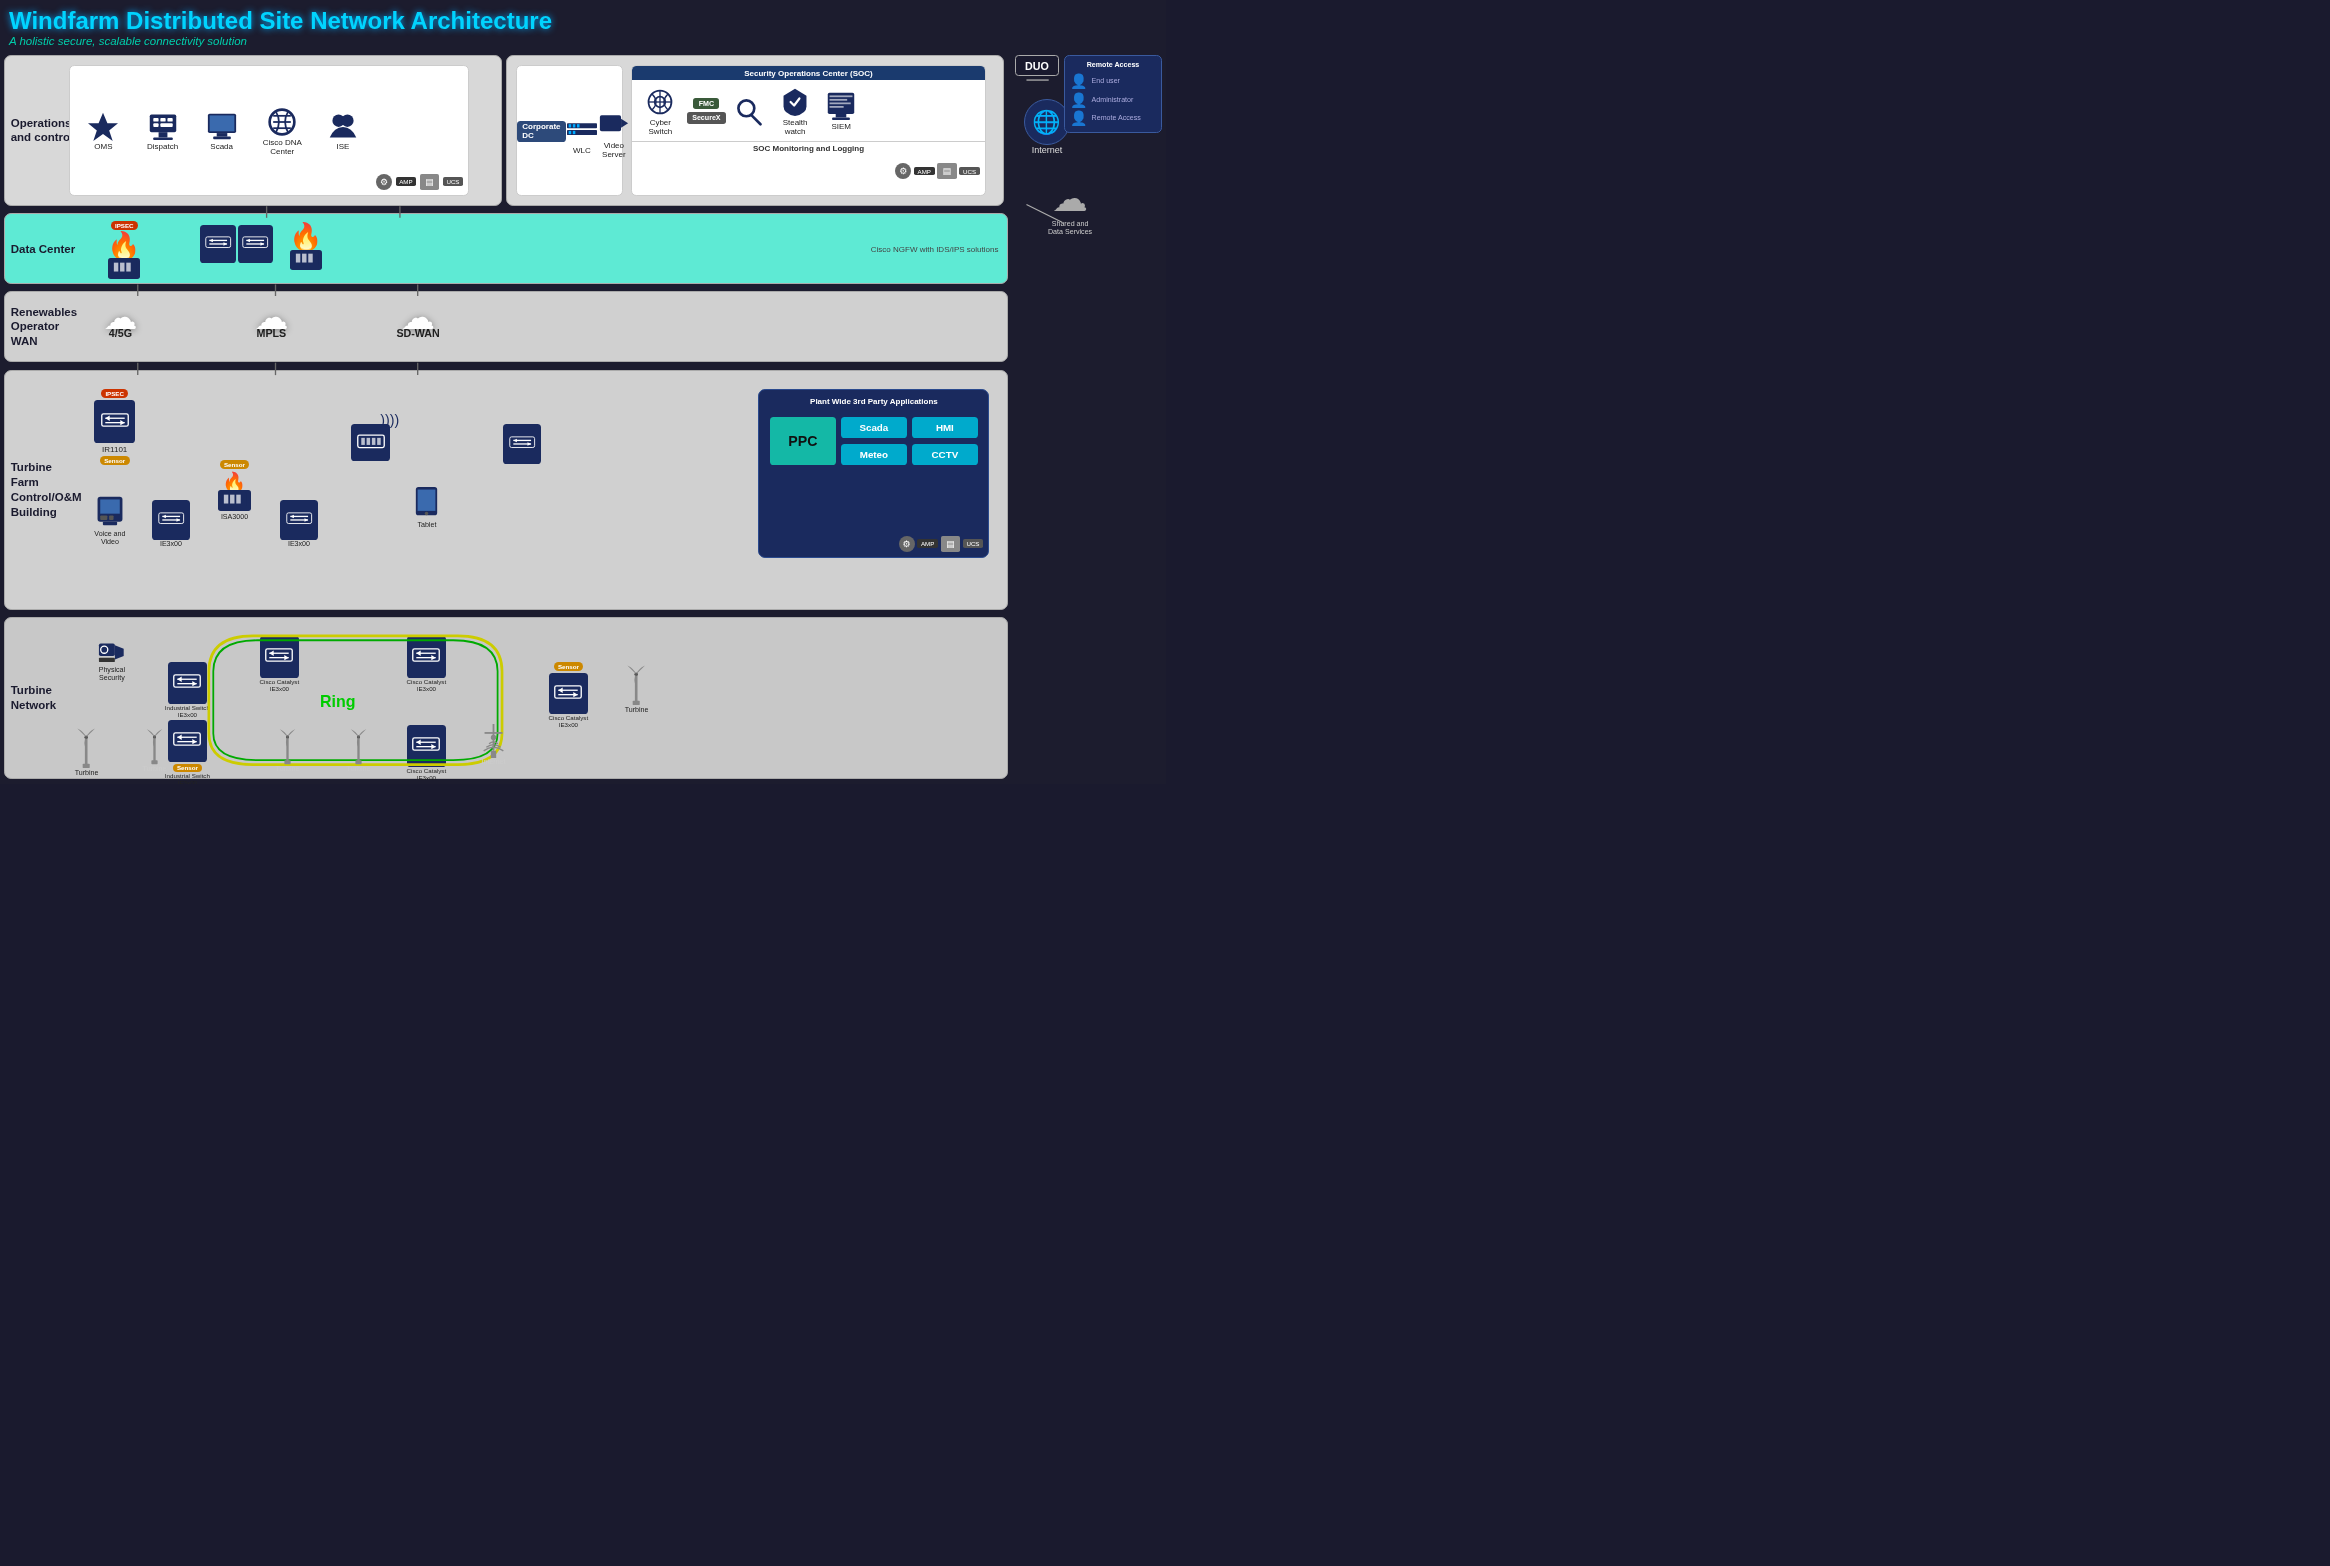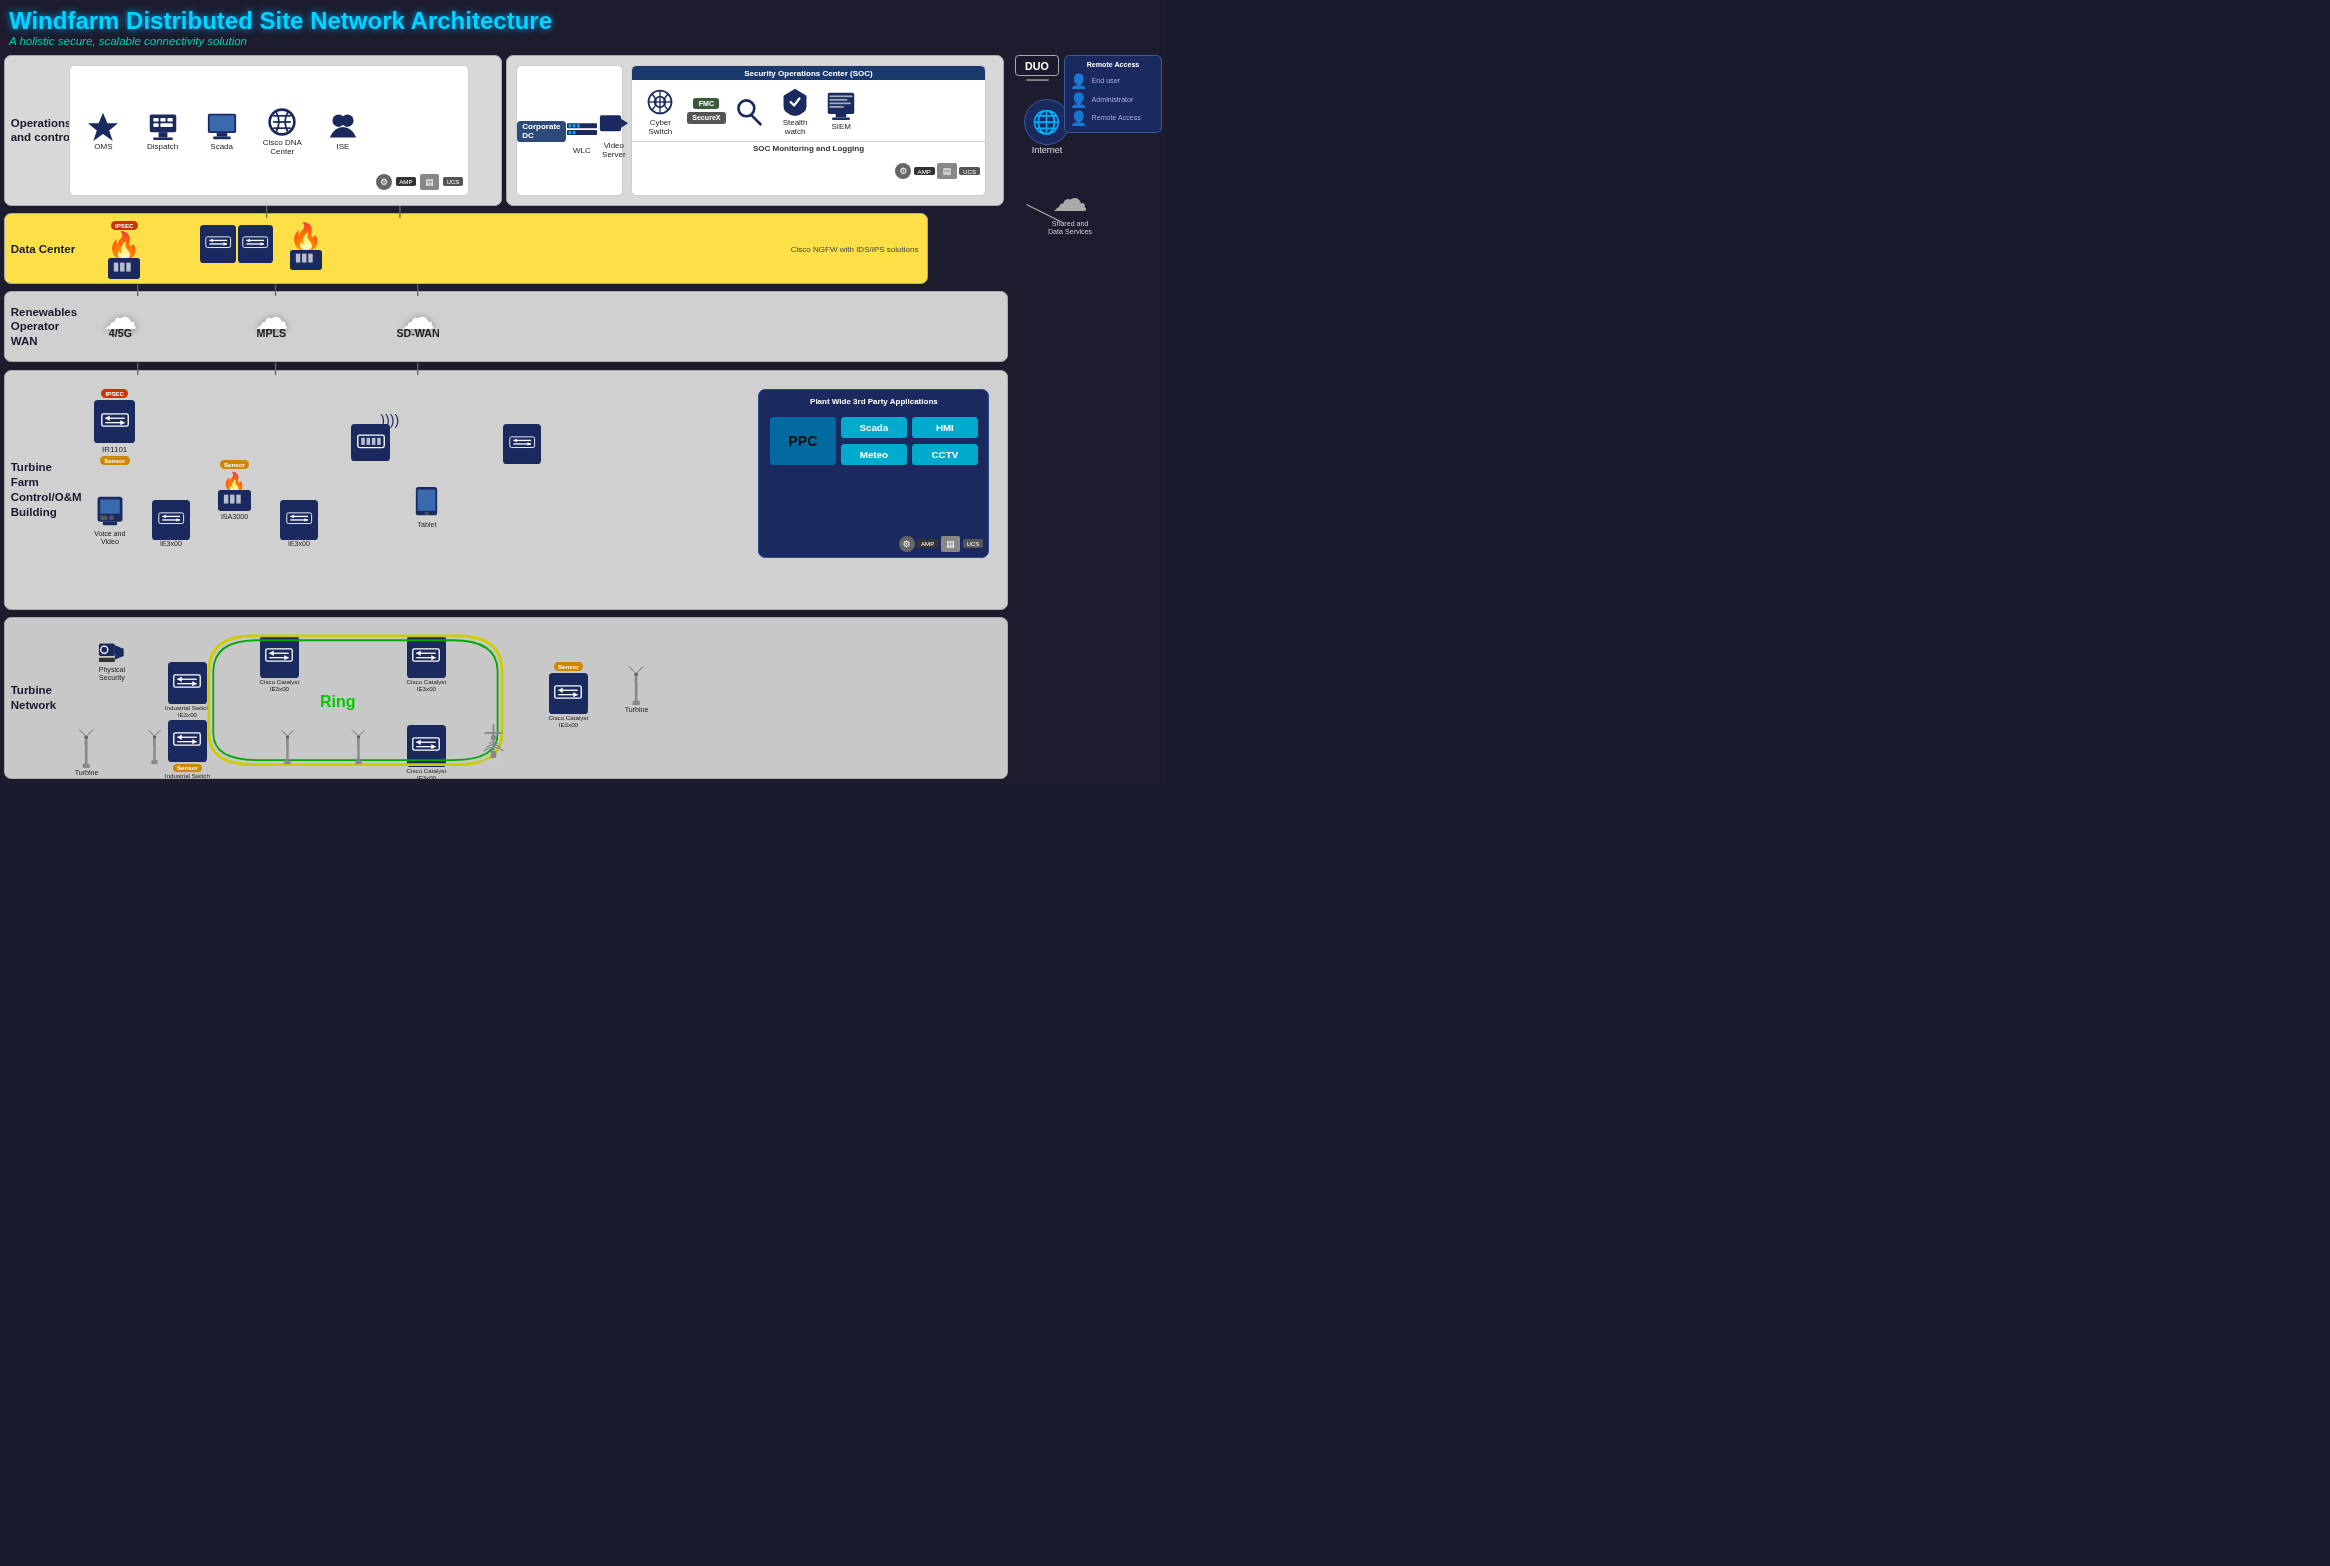--- a/index.html
+++ b/index.html
@@ -155,23 +155,23 @@
       align-items: center;
       padding: 5.3px 5.3px;
       gap: 3.6px;
       flex-wrap: wrap;
     }
 
     
     .dc-panel {
       top: 213px;
       left: 4.4px;
-      width: 924px;
+      width: 1004px;
       height: 71px;
-      background: #fde047;
+      background: #5eead4;
     }
 
     
     .wan-panel {
       top: 291px;
       left: 4.4px;
       width: 1004px;
       height: 71px;
       background: #d0d0d0;
     }
@@ -217,21 +217,21 @@
       border-radius: 3.6px;
       font-size: 9.8px;
       font-weight: bold;
       color: white;
       display: flex;
       align-items: center;
       justify-content: center;
       padding: 5.3px 9px;
     }
     .app-btn-cyan { background: #00aacc; }
-    .app-btn-bright { background: #0369a1; color: #111; }
+    .app-btn-bright { background: #14b8a6; color: #111; }
 
     
     .ipsec-badge {
       background: #cc3300;
       color: white;
       font-size: 6.2px;
       font-weight: bold;
       padding: 0.9px 4.4px;
       border-radius: 7.1px;
     }

